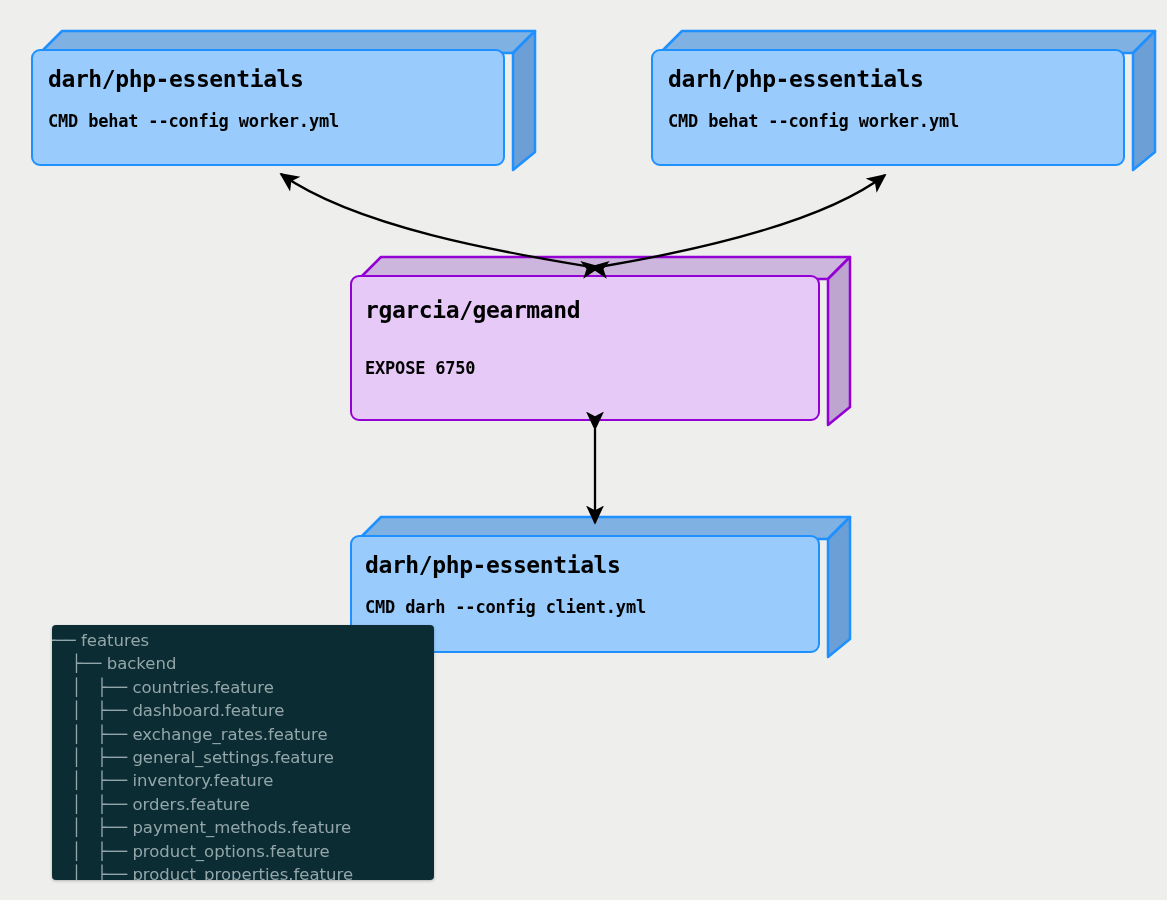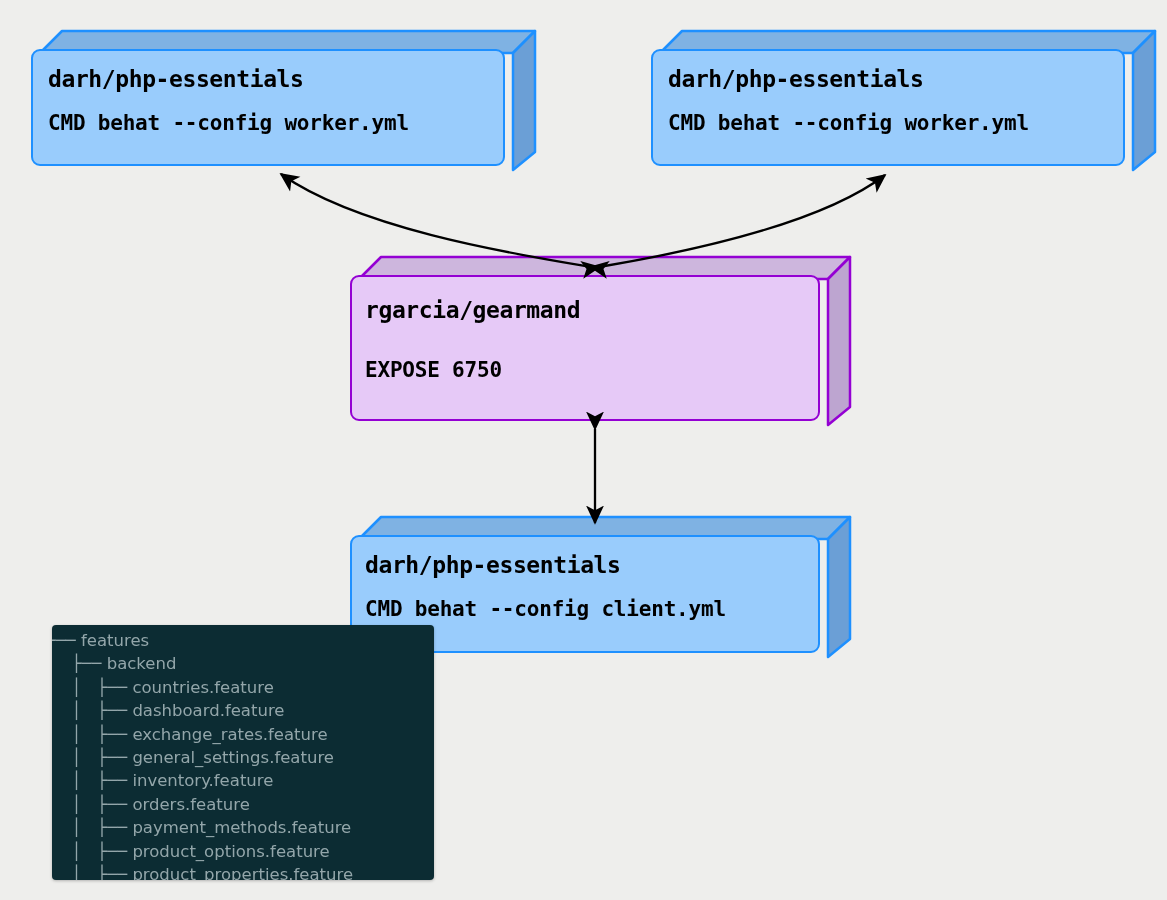--- a/index.html
+++ b/index.html
@@ -55,21 +55,21 @@
     color: #000000;
     font-family: "DejaVu Sans Mono", "Liberation Mono", monospace;
     font-weight: bold;
     white-space: pre;
   }
   .node .title {
     font-size: 23px;
     letter-spacing: -0.4px;
   }
   .node .sub {
-    font-size: 21px;
+    font-size: 17px;
     letter-spacing: -0.2px;
   }
 
   
   .node.blue .face {
     background: #99ccfc;
     border-color: #1e90ff;
   }
   
   .node.purple .face {
@@ -151,21 +151,21 @@
     <div class="txt sub" style="left:15px; top:83px;">EXPOSE 6750</div>
   </div>
 
   <div class="node blue" id="node-client" style="left:350px; top:517px; width:470px; height:118px;">
     <svg class="extrude" width="510" height="152" viewBox="0 0 510 152">
       <path d="M 13,26 L 35,4 L 504,4 L 482,26 Z" fill="#7fb2e3" stroke="#1e90ff" stroke-width="2.5" stroke-linejoin="round"></path>
       <path d="M 482,26 L 504,4 L 504,126 L 482,144 Z" fill="#6b9fd6" stroke="#1e90ff" stroke-width="2.5" stroke-linejoin="round"></path>
     </svg>
     <div class="face"></div>
     <div class="txt title" style="left:15px; top:17px;">darh/php-essentials</div>
-    <div class="txt sub" style="left:15px; top:62px;">CMD behat --config client.yml</div>
+    <div class="txt sub" style="left:15px; top:62px;">CMD darh --config client.yml</div>
   </div>
 
   <svg id="arrows" viewBox="0 0 1167 900">
     <defs>
       <marker id="ah" markerWidth="9" markerHeight="9" refX="7.6" refY="4.5" orient="auto" markerUnits="strokeWidth">
         <path d="M 0,0.6 L 8.4,4.5 L 0,8.4 L 2.1,4.5 Z" fill="#000000"></path>
       </marker>
     </defs>
 
     <path d="M 591,249 C 520,237 360,212 281,156" fill="none" stroke="#000000" stroke-width="2.3" marker-start="url(#ah)" marker-end="url(#ah)"></path>

